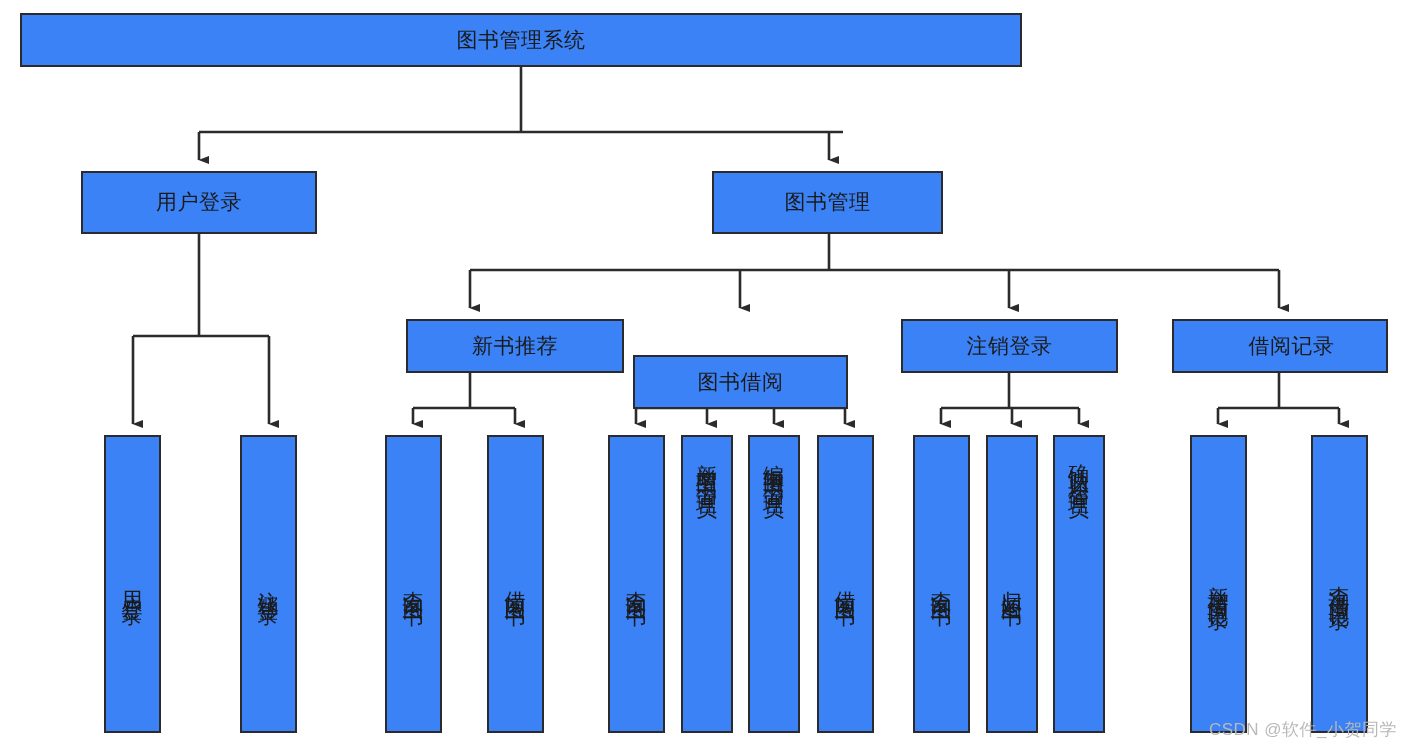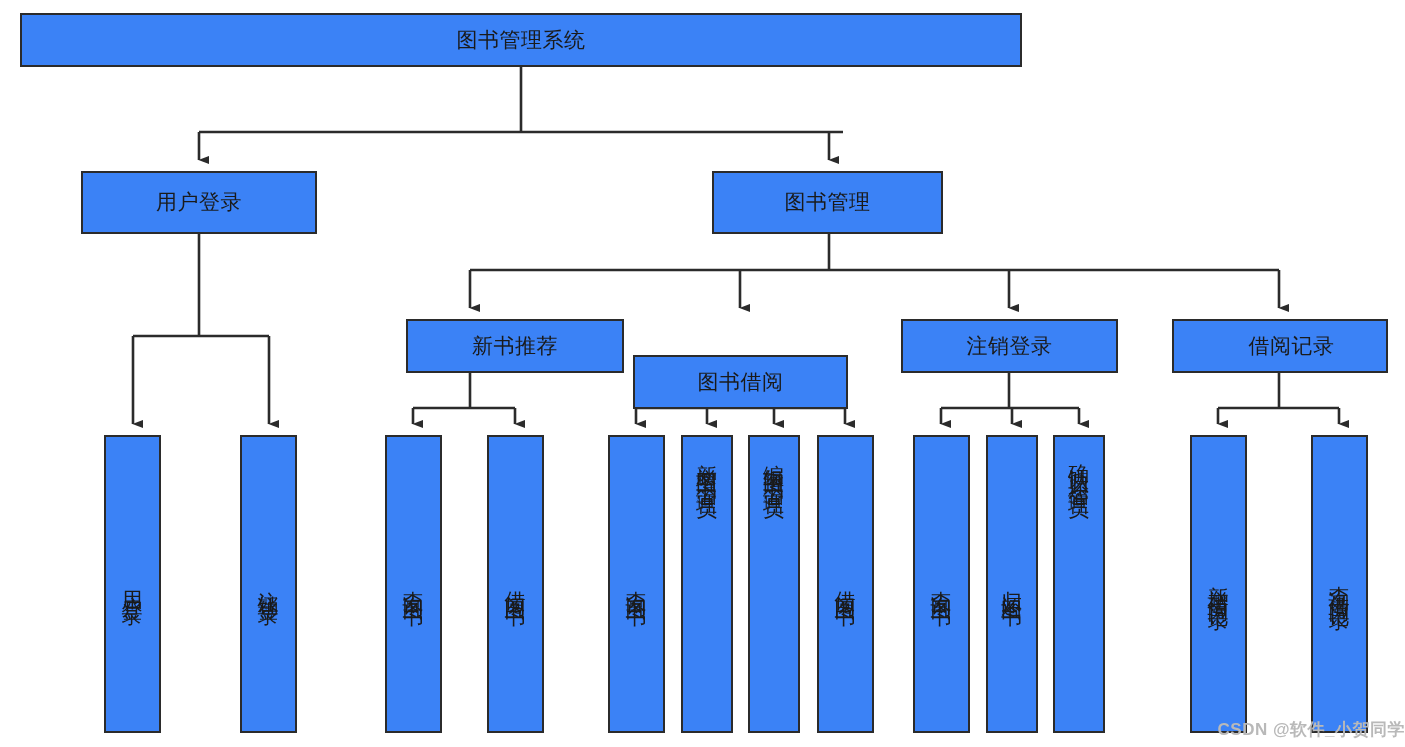--- a/index.html
+++ b/index.html
@@ -62,27 +62,26 @@
     letter-spacing: 5px;
     white-space: nowrap;
     margin: 0 auto;
   }
   .node.vertical.center-text {
     align-items: center;
     padding-top: 0;
   }
   .watermark {
     position: absolute;
-    right: 0;
+    right: 8px;
     bottom: 6px;
     font-size: 17px;
     color: #b9b9b9;
     white-space: nowrap;
     letter-spacing: 0.5px;
-    font-weight: bold;
   }
 </style>
 </head>
 <body>
 
 <div id="diagram-root">
 
   <svg class="edges" viewBox="0 0 1405 747">
     <defs>
       <marker id="arrowhead" markerWidth="9" markerHeight="11" refX="4.5" refY="10.2" orient="auto" markerUnits="userSpaceOnUse">

